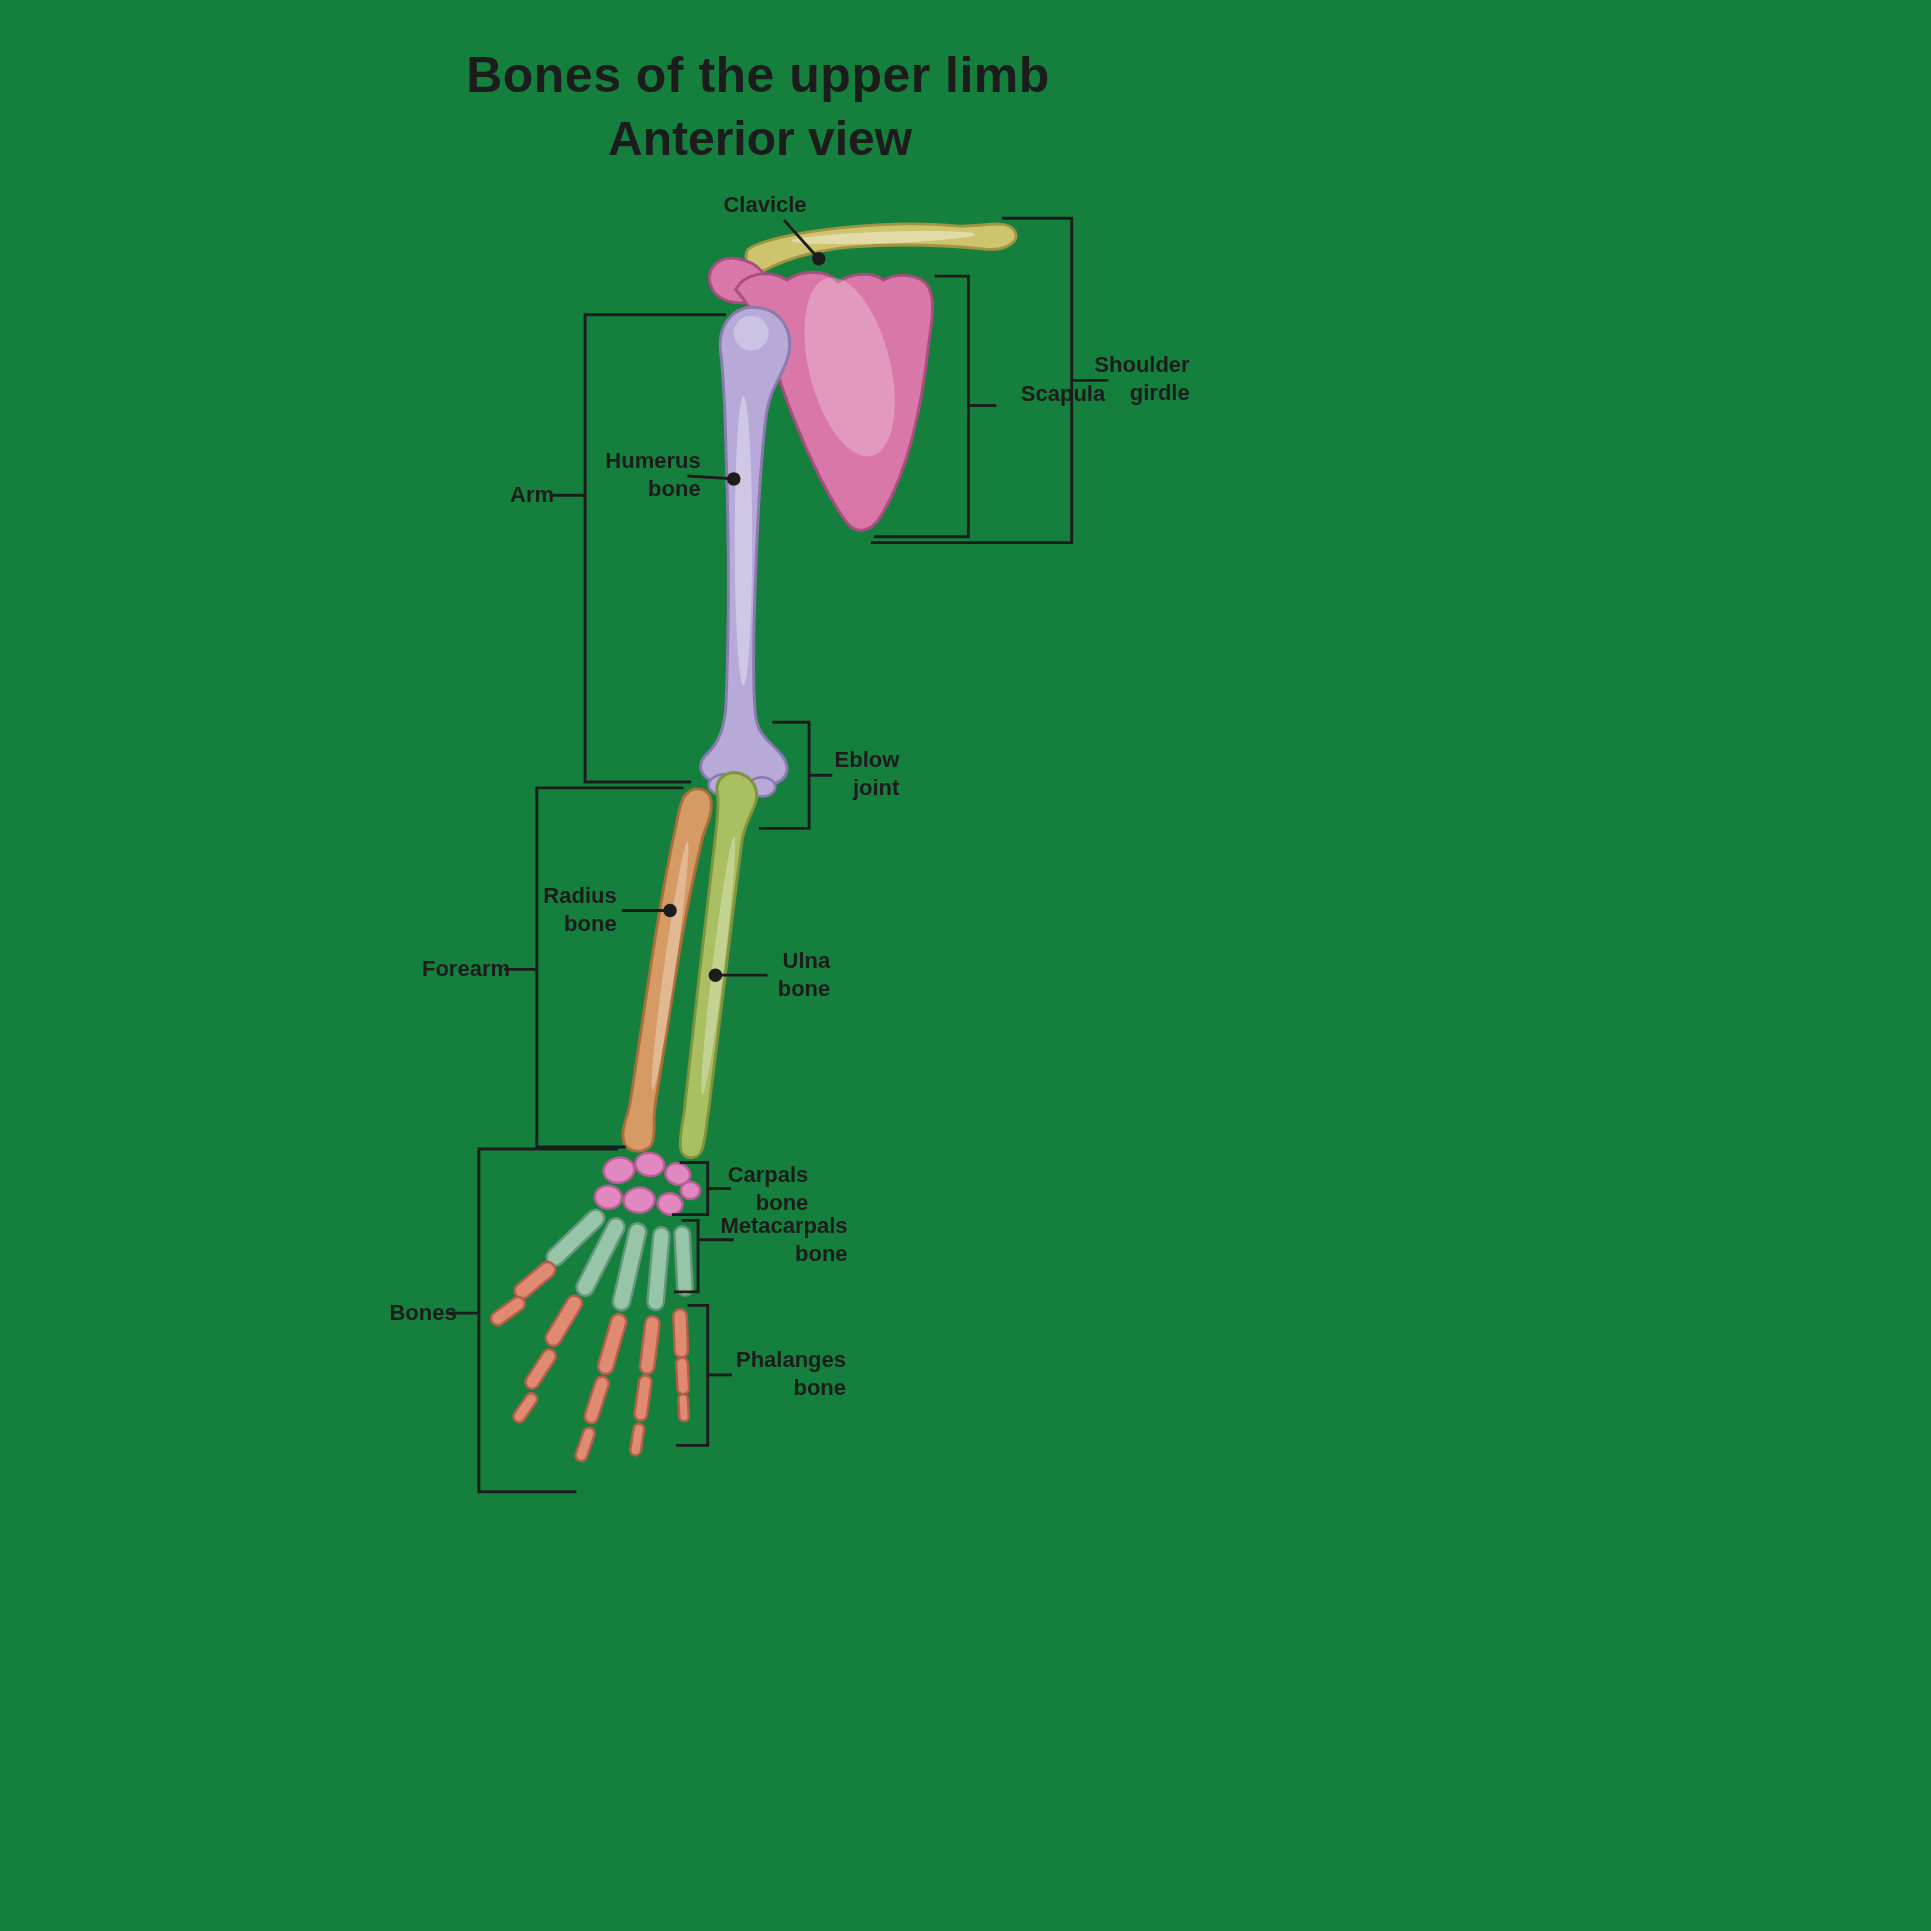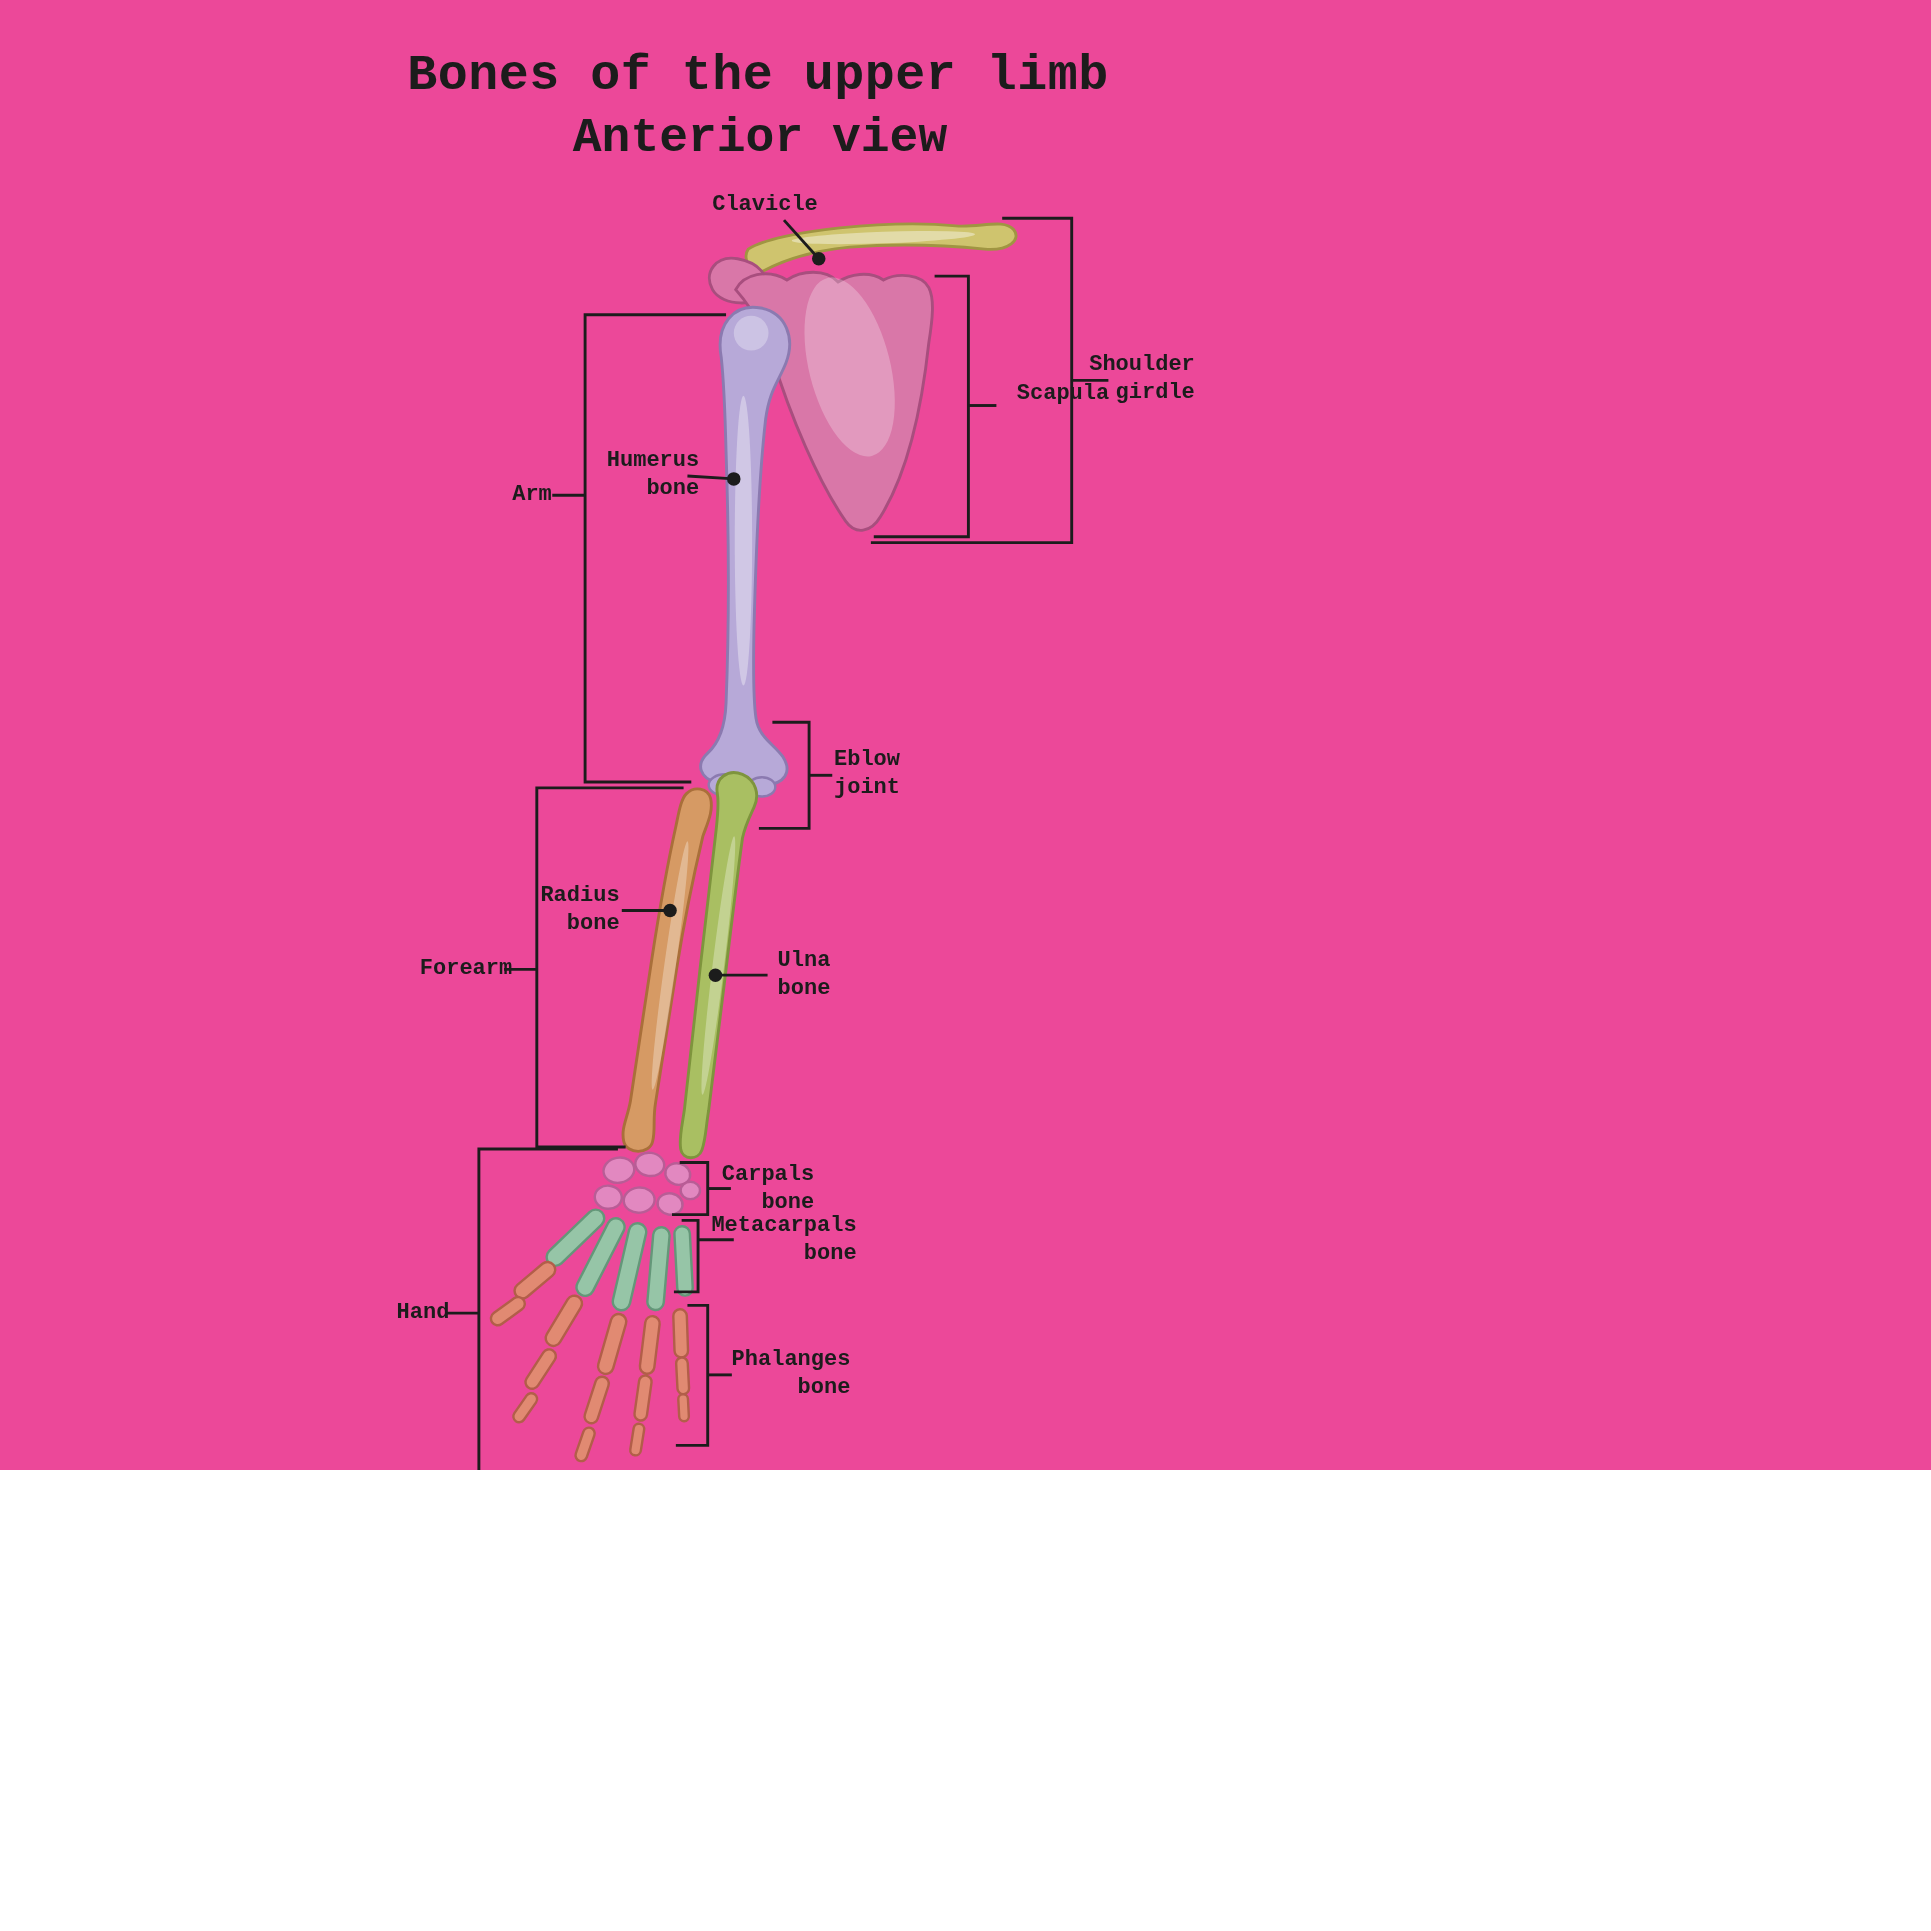--- a/index.html
+++ b/index.html
@@ -1,20 +1,20 @@
 <!DOCTYPE html>
 <html style="--ink: #1c1c1c;"><head>
 <meta charset="utf-8">
 <style>
   html,body{margin:0;padding:0;background:#ffffff;}
   .stage{
     position:relative;
-    width:1931px;height:1470px;
-    background:#ec4899;
-    font-family:Liberation Mono, monospace;
+    width:1931px;height:1931px;
+    background:#15803d;
+    font-family:Liberation Sans, sans-serif;
     overflow:hidden;
   }
   .stage svg{position:absolute;left:0;top:0;width:1931px;height:1931px;}
   .title{
     position:absolute;left:758px;top:75px;transform:translate(-50%,-50%);
     font-size:50px;font-weight:bold;color:var(--ink,#1c1c1c);
     white-space:nowrap;letter-spacing:0.5px;
   }
   .subtitle{
     position:absolute;left:760px;top:138px;transform:translate(-50%,-50%);
@@ -159,18 +159,18 @@
 joint</div>
   <div class="label" style="left:580px;top:910px;">Radius
 bone</div>
   <div class="label" style="left:804px;top:975px;">Ulna
 bone</div>
   <div class="label" style="left:466px;top:969px;">Forearm</div>
   <div class="label" style="left:768px;top:1189px;">Carpals
 bone</div>
   <div class="label" style="left:784px;top:1240px;">Metacarpals
 bone</div>
-  <div class="label" style="left:423px;top:1313px;">Hand</div>
+  <div class="label" style="left:423px;top:1313px;">Bones</div>
   <div class="label" style="left:776px;top:1374px;margin-left:15px;">Phalanges
 bone</div>
 
 </div>
 
 
 </body></html>

